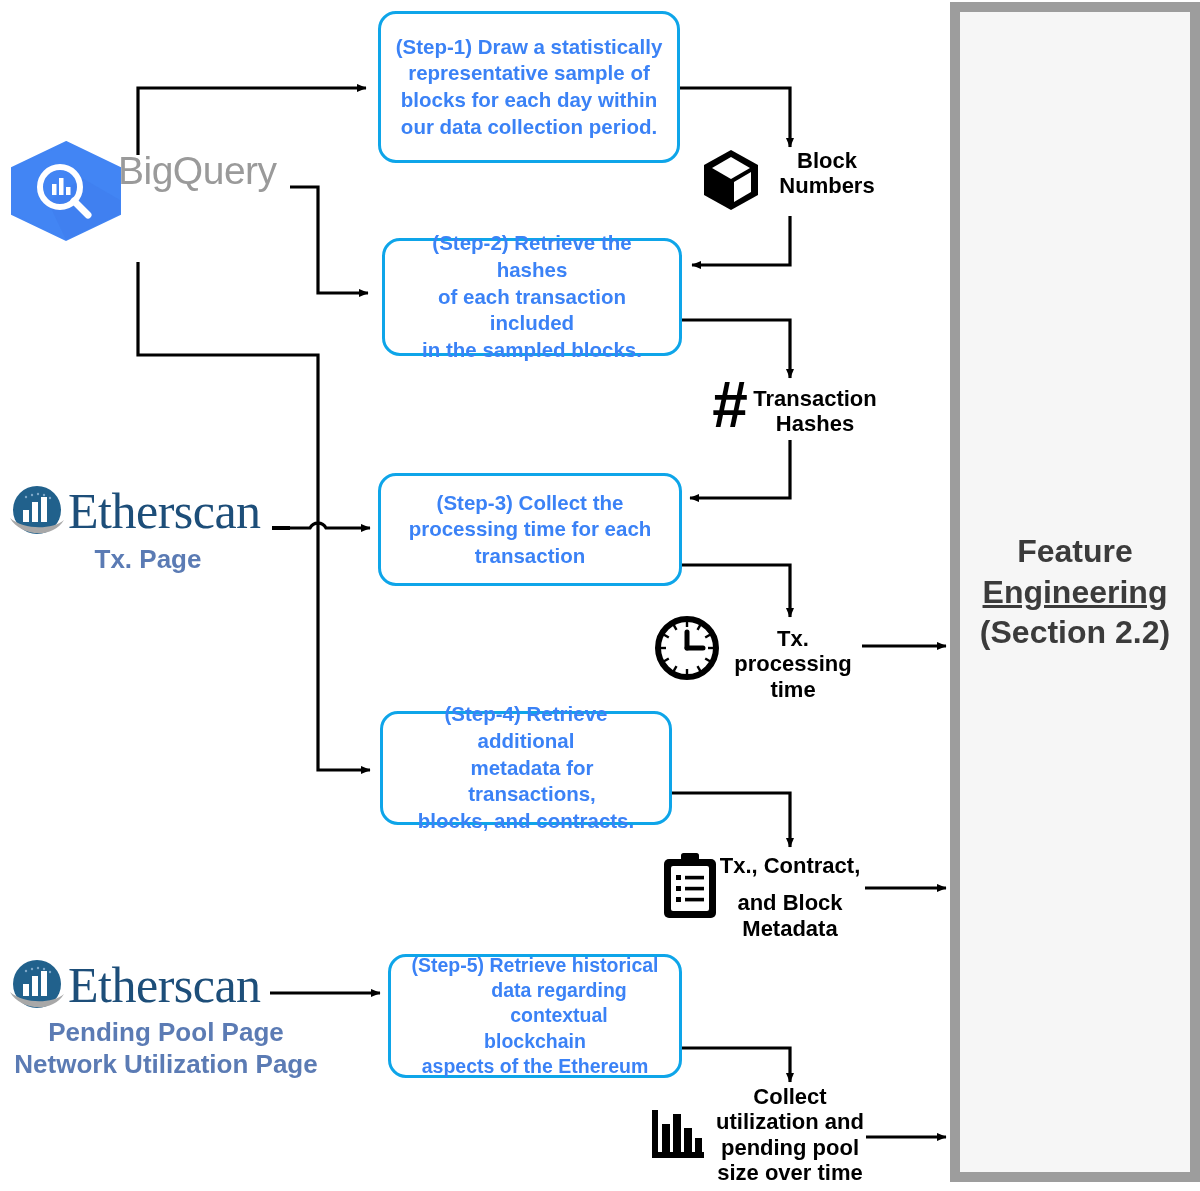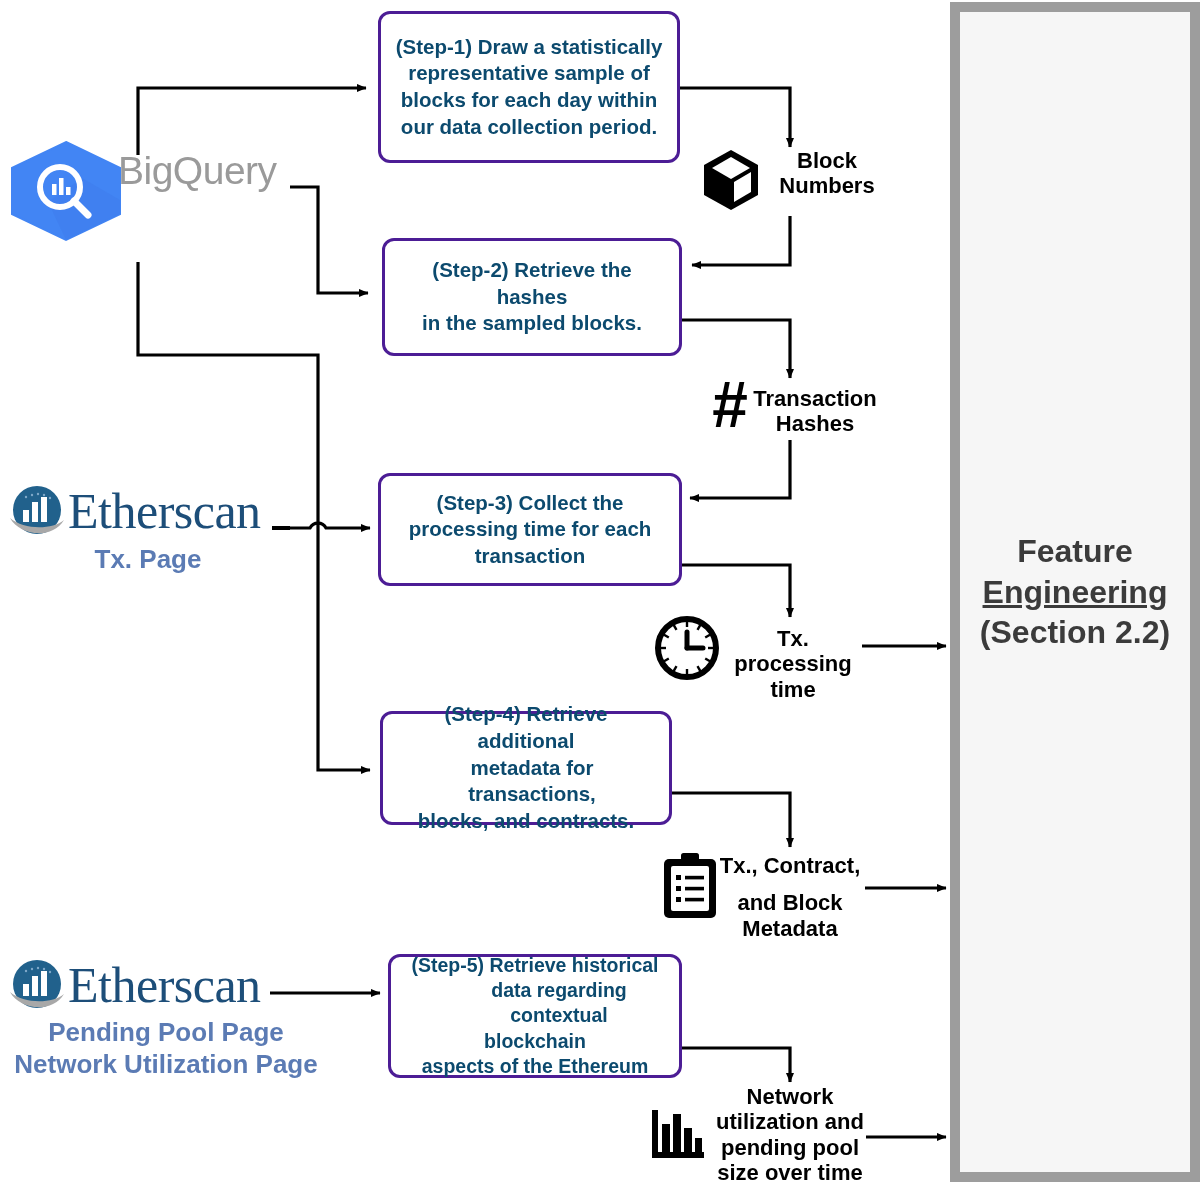--- a/index.html
+++ b/index.html
@@ -7,28 +7,28 @@
   body{
     font-family:"Liberation Sans","DejaVu Sans",sans-serif;
     width:1200px;height:1191px;position:relative;overflow:hidden;
   }
   #canvas{position:absolute;inset:0;width:1200px;height:1191px;}
   svg.layer{position:absolute;left:0;top:0;width:1200px;height:1191px;pointer-events:none;}
 
   
   .step-box{
     position:absolute;
-    border:3px solid #4c1d95;
-    border-radius:12px;
+    border:3px solid #0ea5e9;
+    border-radius:18px;
     background:#fff;
     box-sizing:border-box;
     display:flex;align-items:center;justify-content:center;
     text-align:center;
     font-weight:bold;
-    color:#0c4a6e;
+    color:#3b82f6;
     line-height:1.30;
     padding:6px 12px;
   }
   .step-box span{display:block;}
 
   
   .artifact-label{
     position:absolute;
     font-weight:bold;
     color:#000;
@@ -196,20 +196,21 @@
       <span style="display: block;">(Step-1) Draw a statistically</span>
       <span style="display: block;">representative sample of</span>
       <span style="display: block;">blocks for each day within</span>
       <span style="display: block;">our data collection period.</span>
     </span>
   </div>
 
   <div class="step-box" style="left:382px;top:238px;width:300px;height:118px;font-size:20.5px;">
     <span>
       <span style="display: block;">(Step-2) Retrieve the hashes</span>
+      <span style="display: block;">of each transaction included</span>
       <span style="display: block;">in the sampled blocks.</span>
     </span>
   </div>
 
   <div class="step-box" style="left:378px;top:473px;width:304px;height:113px;font-size:20.5px;">
     <span>
       <span style="display: block;">(Step-3) Collect the</span>
       <span style="display: block;">processing time for each</span>
       <span style="display: block;">transaction</span>
     </span>
@@ -305,21 +306,21 @@
     <svg width="56" height="52" viewBox="0 0 56 52">
       <rect x="2" y="2" width="6" height="48" fill="#000"></rect>
       <rect x="2" y="44" width="52" height="6" fill="#000"></rect>
       <rect x="12" y="16" width="8" height="28" fill="#000"></rect>
       <rect x="23" y="6" width="8" height="38" fill="#000"></rect>
       <rect x="34" y="20" width="8" height="24" fill="#000"></rect>
       <rect x="45" y="30" width="7" height="14" fill="#000"></rect>
     </svg>
   </div>
   <div class="artifact-label" style="left:712px;top:1084px;width:156px;font-size:22px;">
-    <span style="display: block;">Network</span>
+    <span style="display: block;">Collect</span>
     <span style="display: block;">utilization and</span>
     <span style="display: block;">pending pool</span>
     <span style="display: block;">size over time</span>
   </div>
 
   <div class="feature-panel" style="left:950px;top:2px;width:250px;height:1180px;">
     <div class="ftext">
       <span style="display: block;">Feature</span>
       <span style="display: block; text-decoration: underline;">Engineering</span>
       <span style="display: block;">(Section 2.2)</span>

